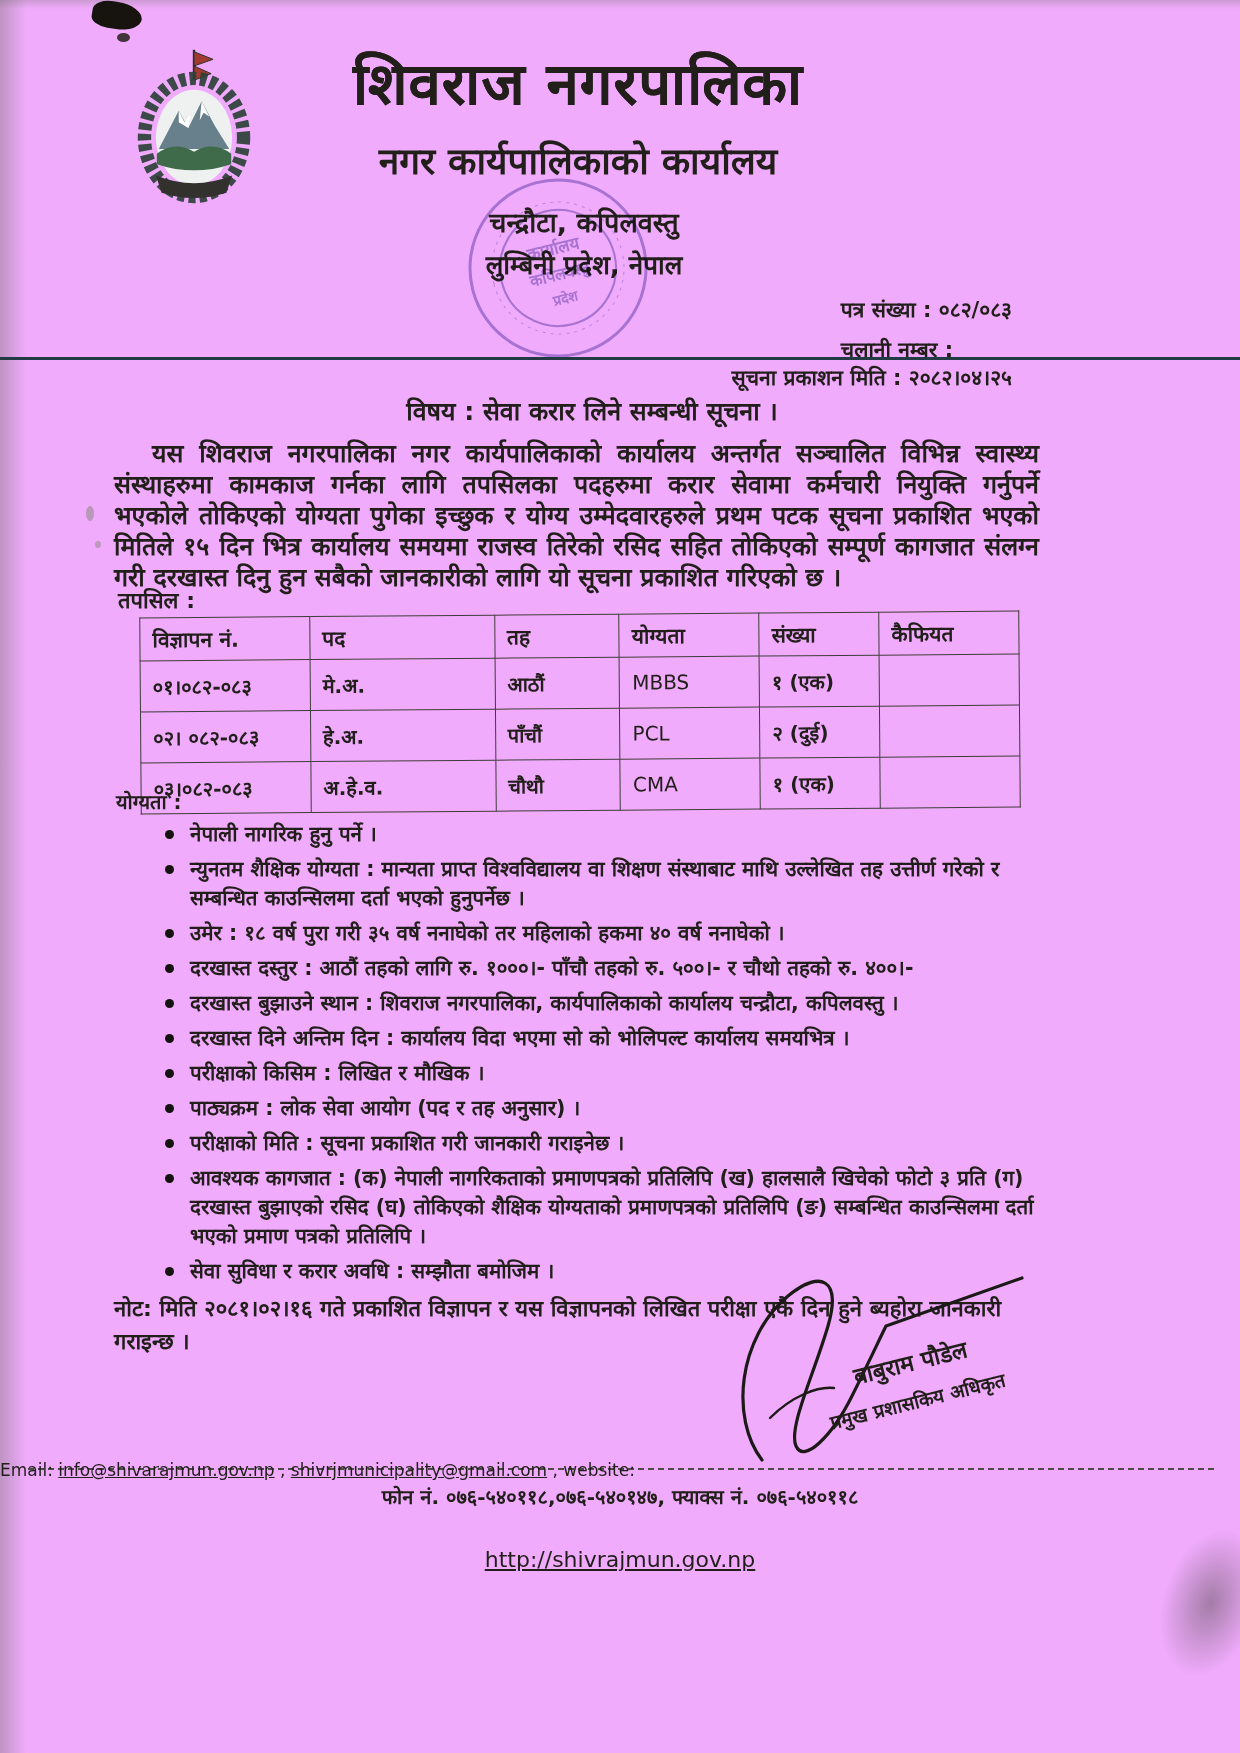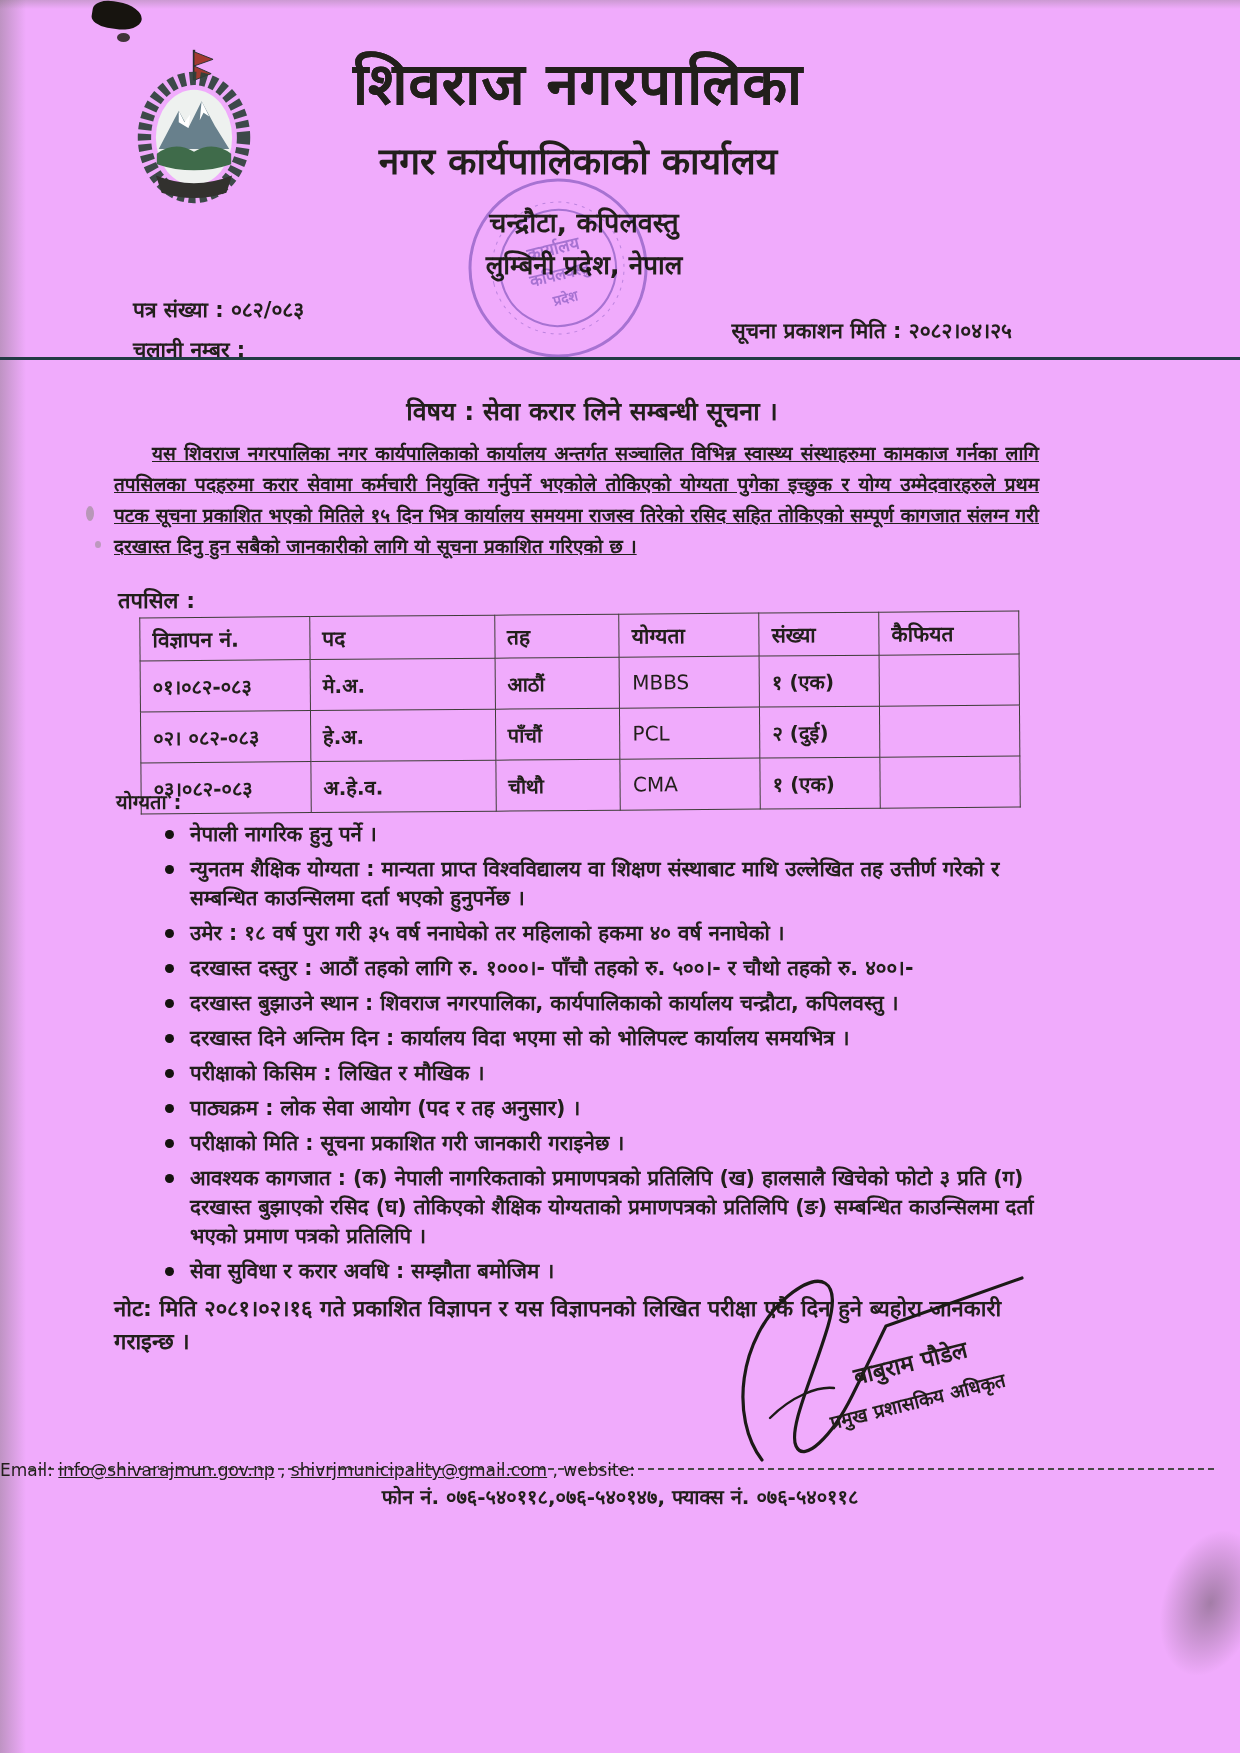--- a/index.html
+++ b/index.html
@@ -34,32 +34,32 @@
   .hdr-sub{font-size:37px;font-weight:bold;margin-top:14px;transform:translateX(-42px);}
   .hdr-addr1{font-size:27px;font-weight:bold;margin-top:18px;transform:translateX(-36px);}
   .hdr-addr2{font-size:26px;font-weight:bold;margin-top:6px;transform:translateX(-36px);}
 
   .stamp{position:absolute;left:452px;top:162px;width:212px;height:212px;opacity:.52;
     transform:rotate(-14deg);mix-blend-mode:multiply;}
   .stamp text{fill:#6b5cae;font-weight:bold;}
 
   
   .meta{position:absolute;top:297px;left:133px;right:228px;display:flex;
-    justify-content:space-between;align-items:center;}
+    justify-content:space-between;align-items:flex-end;flex-direction:column;}
   .meta-left div{font-size:21px;font-weight:bold;line-height:26px;}
   .meta-left .second{margin-top:14px;}
   .meta-right{font-size:21px;font-weight:bold;}
 
   .rule{position:absolute;top:357px;left:0;width:1240px;height:3px;background:#223a44;}
 
   .subject{position:absolute;top:393px;left:0;width:100%;text-align:center;
     font-size:25px;font-weight:bold;transform:translateX(-28px);}
 
-  .body-par{position:absolute;top:438px;left:114px;width:925px;font-size:19px;
-    font-weight:600;line-height:31px;text-align:justify;text-indent:38px;text-decoration:underline;}
+  .body-par{position:absolute;top:438px;left:114px;width:925px;font-size:25px;
+    font-weight:600;line-height:31px;text-align:justify;text-indent:38px;}
 
   .tapsil{position:absolute;top:584px;left:118px;font-size:22px;font-weight:bold;}
 
   table.vac{position:absolute;top:614px;left:140px;width:880px;border-collapse:collapse;
     transform:rotate(-0.45deg);}
   table.vac th,table.vac td{border:1.7px solid #3f3d39;padding:4px 12px;text-align:left;
     vertical-align:middle;}
   table.vac th{font-size:21px;font-weight:bold;height:34px;}
   table.vac td{font-size:20px;font-weight:600;height:42px;}
   table.vac td.latin{font-weight:400;font-size:20px;}
@@ -228,14 +228,17 @@
   <div class="dashline"></div>
 
   <div class="f-phone">फोन नं. ०७६-५४०११८,०७६-५४०१४७, फ्याक्स नं. ०७६-५४०११८</div>
   <div class="f-email">
     <span>Email:</span>
     <span class="lnk">info@shivarajmun.gov.np</span>
     <span>,</span>
     <span class="lnk">shivrjmunicipality@gmail.com</span>
     <span>, website:</span>
   </div>
+  <div class="f-url">
+    <span class="lnk">http://shivrajmun.gov.np</span>
+  </div>
 
 </div>
 
 </body></html>

